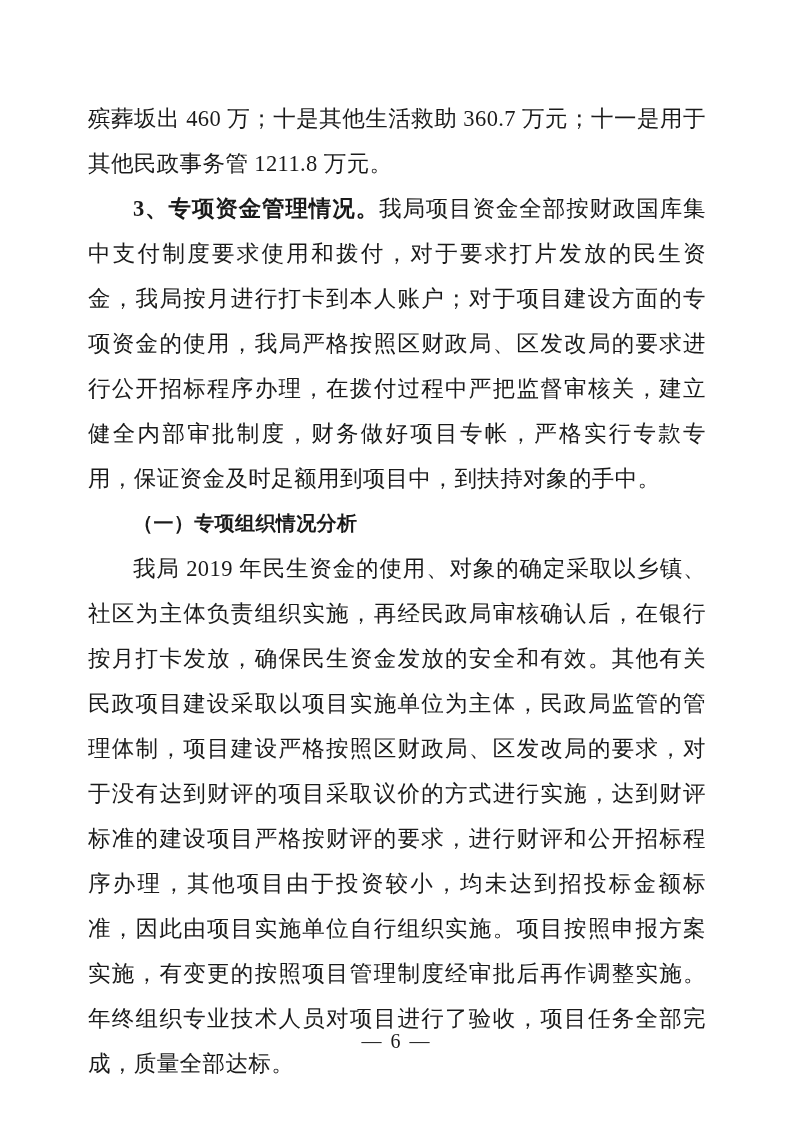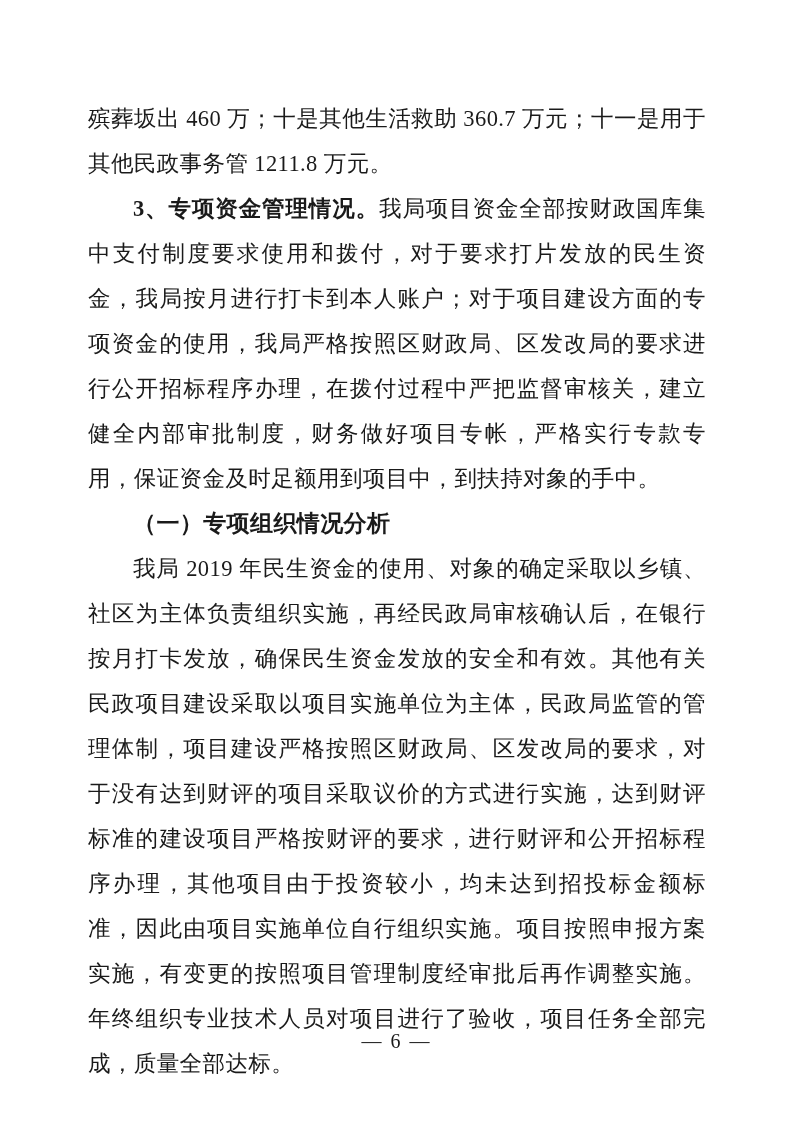--- a/index.html
+++ b/index.html
@@ -46,21 +46,21 @@
   }
   .heading {
     font-size: 22.5px;
     line-height: 45px;
     font-weight: bold;
     text-indent: 45px;
     margin: 0;
     letter-spacing: 0.4px;
   }
   .subheading {
-    font-size: 23px;
+    font-size: 20px;
     line-height: 45px;
     font-weight: bold;
     text-indent: 45px;
     margin: 0;
     letter-spacing: 0.4px;
   }
   .footer {
     position: absolute;
     left: 0;
     top: 1030px;

